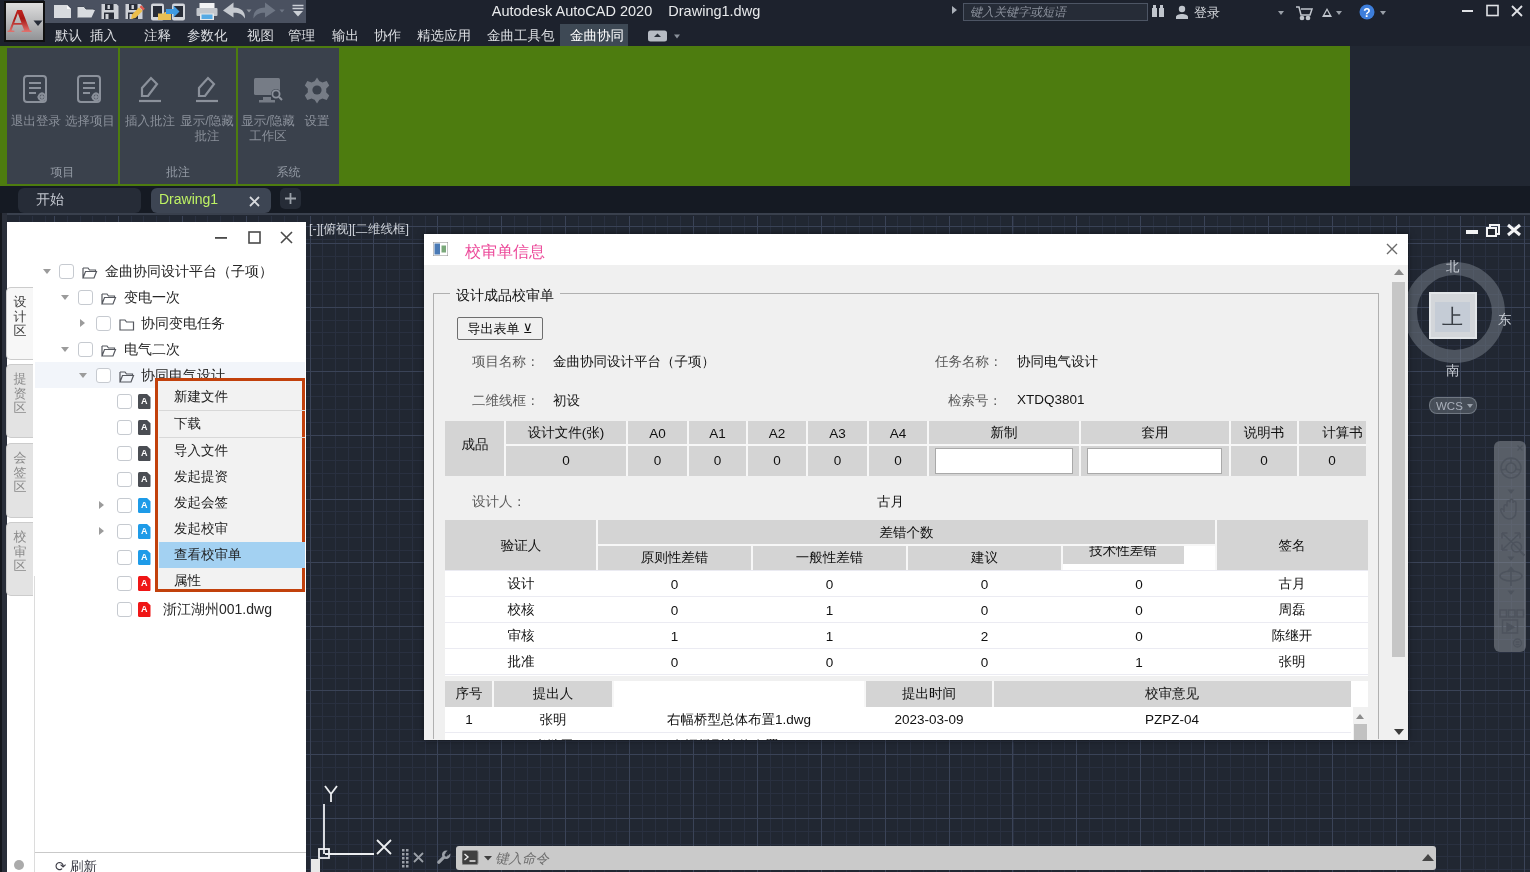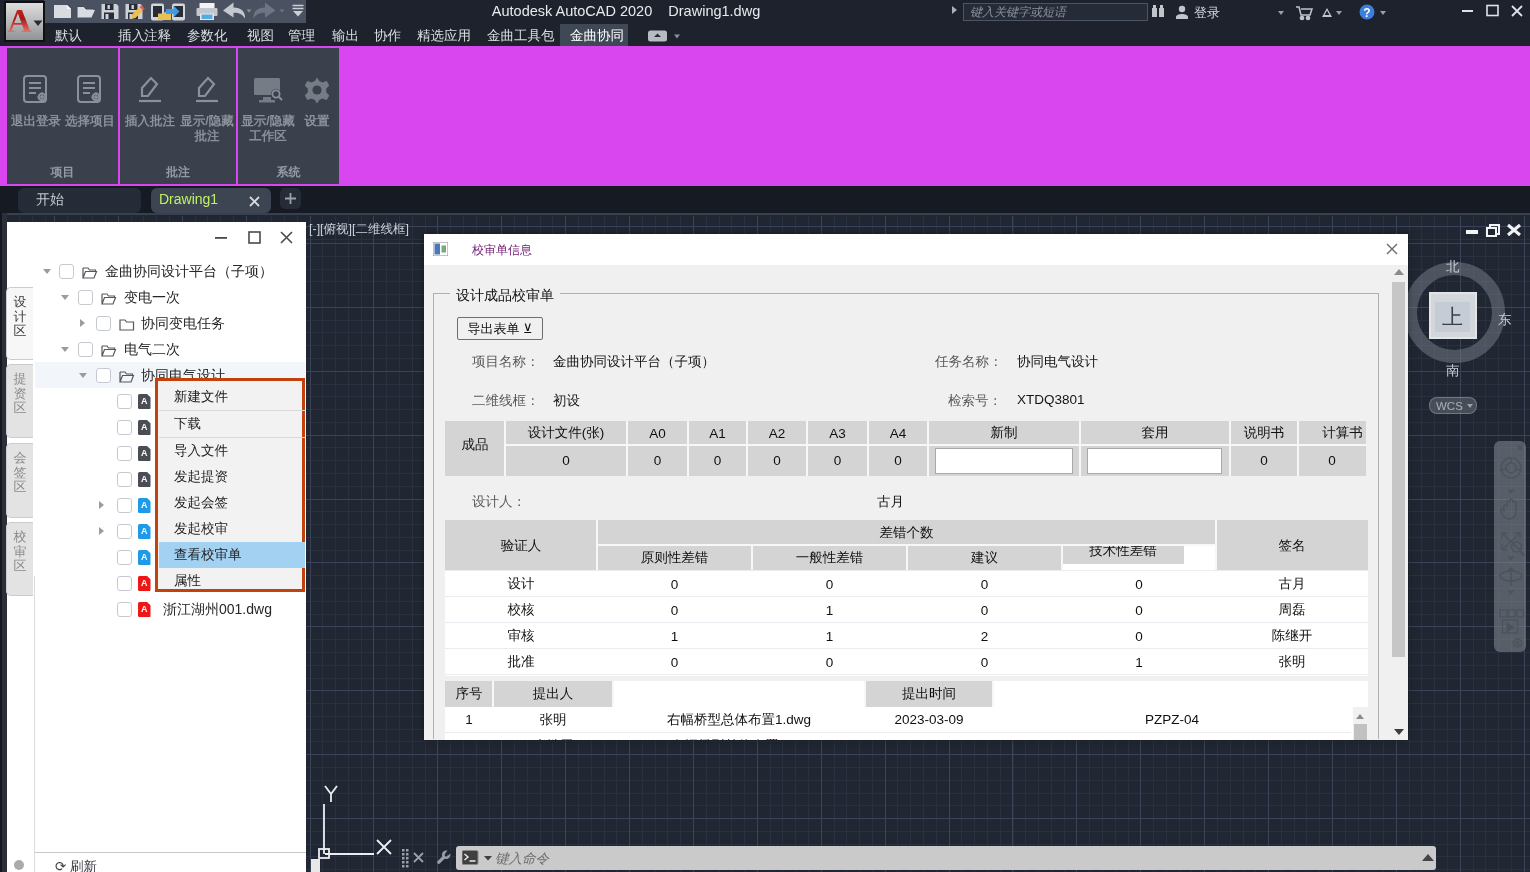--- a/index.html
+++ b/index.html
@@ -10,21 +10,21 @@
   
   #titlebar { left:0; top:0; width:1530px; height:23px; background:#1d222d; }
   #tabrow { left:0; top:23px; width:1530px; height:23px; background:#1d222d; }
   #qatstrip { left:44px; top:0px; width:262px; height:23px; background:#4a5160; }
   #alogo { left:4px; top:1px; width:41px; height:41px; background:linear-gradient(180deg,#dedede 0%,#b5b6b8 55%,#929396 100%); border:2px solid #101010; z-index:5;}
   #titletext { left:0px; top:3px; width:1252px; height:18px; text-align:center; color:#e8eaec; font-size:14.5px; }
   .ribtab { position:absolute; top:26px; height:20px; color:#dcdee2; font-size:13.5px; line-height:20px; white-space:nowrap; }
   #acttab { left:560px; top:24px; width:68px; height:22px; background:#3e4955; }
 
   
-  #ribbon { left:0; top:46px; width:1530px; height:140px; background:#d946ef;font-weight:bold; }
+  #ribbon { left:0; top:46px; width:1350px; height:140px; background:#4d7c0f; }
   .rpanel { position:absolute; top:2px; height:136px; background:#3a414c; }
   .rplabel { position:absolute; bottom:3px; left:0; right:0; text-align:center; color:#939aa4; font-size:12px; }
   .rbtn { position:absolute; top:26px; text-align:center; color:#8b919b; font-size:12.5px; line-height:15px; }
   .rbtn svg { display:block; margin:0 auto 8px auto; }
 
   
   #tabbar { left:0; top:186px; width:1530px; height:27px; background:#151a23; }
   .ftab { position:absolute; top:2px; height:25px; border-radius:6px; font-size:14px; }
   
   #drawtop { left:0; top:213px; width:1530px; height:2px; background:#39404d; }
@@ -199,21 +199,21 @@
 </svg>
 
 <svg class="abs" style="left:1460px;top:4px" width="70" height="14" viewBox="0 0 70 14">
   <rect x="2" y="6" width="11" height="2" fill="#dfe1e5"></rect>
   <rect x="27" y="1.5" width="11" height="10" fill="none" stroke="#dfe1e5" stroke-width="1.6"></rect>
   <path d="M52 2 l10 10 M62 2 l-10 10" stroke="#dfe1e5" stroke-width="1.8"></path>
 </svg>
 <div class="abs" id="acttab"></div>
 <div id="ribtabs">
   <div class="ribtab" style="left:55px">默认</div>
-  <div class="ribtab" style="left:118px">插入</div>
+  <div class="ribtab" style="left:90px">插入</div>
   <div class="ribtab" style="left:144px">注释</div>
   <div class="ribtab" style="left:187px">参数化</div>
   <div class="ribtab" style="left:247px">视图</div>
   <div class="ribtab" style="left:288px">管理</div>
   <div class="ribtab" style="left:332px">输出</div>
   <div class="ribtab" style="left:374px">协作</div>
   <div class="ribtab" style="left:417px">精选应用</div>
   <div class="ribtab" style="left:487px">金曲工具包</div>
   <div class="ribtab" style="left:570px;color:#fff">金曲协同</div>
   <svg class="abs" style="left:648px;top:30px" width="34" height="12" viewBox="0 0 34 12">
@@ -463,21 +463,21 @@
   <div class="mitem" style="top:161px;background:#a3d1f2">查看校审单</div>
   <div class="mitem" style="top:187px">属性</div>
 </div>
 <div class="abs" id="dlg">
   <div class="abs" id="dlgtitle">
     <svg style="position:absolute;left:9px;top:8px" width="15" height="14" viewBox="0 0 15 14">
       <rect x="0" y="0" width="15" height="14" fill="#fff" stroke="#8a8a8a"></rect>
       <rect x="1.5" y="1.5" width="5.5" height="11" fill="#4a7ab5"></rect>
       <rect x="8.5" y="3.5" width="4.5" height="7" fill="#7aa87a"></rect>
     </svg>
-    <div style="position:absolute;left:48px;top:8px;font-size:12px;color:#701a75">校审单信息</div>
+    <div style="position:absolute;left:41px;top:8px;font-size:16px;color:#ec4899">校审单信息</div>
     <svg style="position:absolute;left:962px;top:9px" width="12" height="12" viewBox="0 0 12 12">
       <path d="M1 1 L11 11 M11 1 L1 11" stroke="#6a6a6a" stroke-width="1.4"></path>
     </svg>
   </div>
 
   <div class="abs" style="left:966px;top:31px;width:18px;height:475px;background:#f0f0f0">
     <div style="position:absolute;left:0;top:4px;width:0;height:0;border-left:5px solid transparent;border-right:5px solid transparent;border-bottom:6px solid #8b8b8b;margin-left:4px"></div>
     <div style="position:absolute;left:2px;top:17px;width:13px;height:375px;background:#c6c6c6"></div>
     <div style="position:absolute;left:4px;top:464px;width:0;height:0;border-left:5px solid transparent;border-right:5px solid transparent;border-top:6px solid #3c3c3c"></div>
   </div>
@@ -579,20 +579,21 @@
       <div class="hl" style="top:76px"></div>
       <div class="hl" style="top:102px"></div>
       <div class="hl" style="top:128px"></div>
       <div class="hl" style="top:154px"></div>
   </div>
 
   <div class="abs" id="t3" style="left:21px;top:447px;width:923px;height:59px;background:#fff;font-size:13.5px;color:#101010;overflow:hidden">
     <div class="c h" style="left:0;top:0;width:48px;height:26px">序号</div>
     <div class="c h" style="left:48px;top:0;width:120px;height:26px">提出人</div>
     <div class="c h" style="left:420px;top:0;width:128px;height:26px">提出时间</div>
+    <div class="c h" style="left:548px;top:0;width:358px;height:26px">校审意见</div>
     <div class="vs2" style="left:47px;top:0;height:26px"></div>
     <div class="vs2" style="left:167px;top:0;height:26px"></div>
     <div class="vs2" style="left:419px;top:0;height:26px"></div>
     <div class="vs2" style="left:547px;top:0;height:26px"></div>
     <div class="c" style="left:0;top:26px;width:48px;height:25px">1</div>
     <div class="c" style="left:48px;top:26px;width:120px;height:25px">张明</div>
     <div class="c" style="left:168px;top:26px;width:252px;height:25px">右幅桥型总体布置1.dwg</div>
     <div class="c" style="left:420px;top:26px;width:128px;height:25px">2023-03-09</div>
     <div class="c" style="left:548px;top:26px;width:358px;height:25px">PZPZ-04</div>
     <div class="hl" style="top:51px;width:906px"></div>

